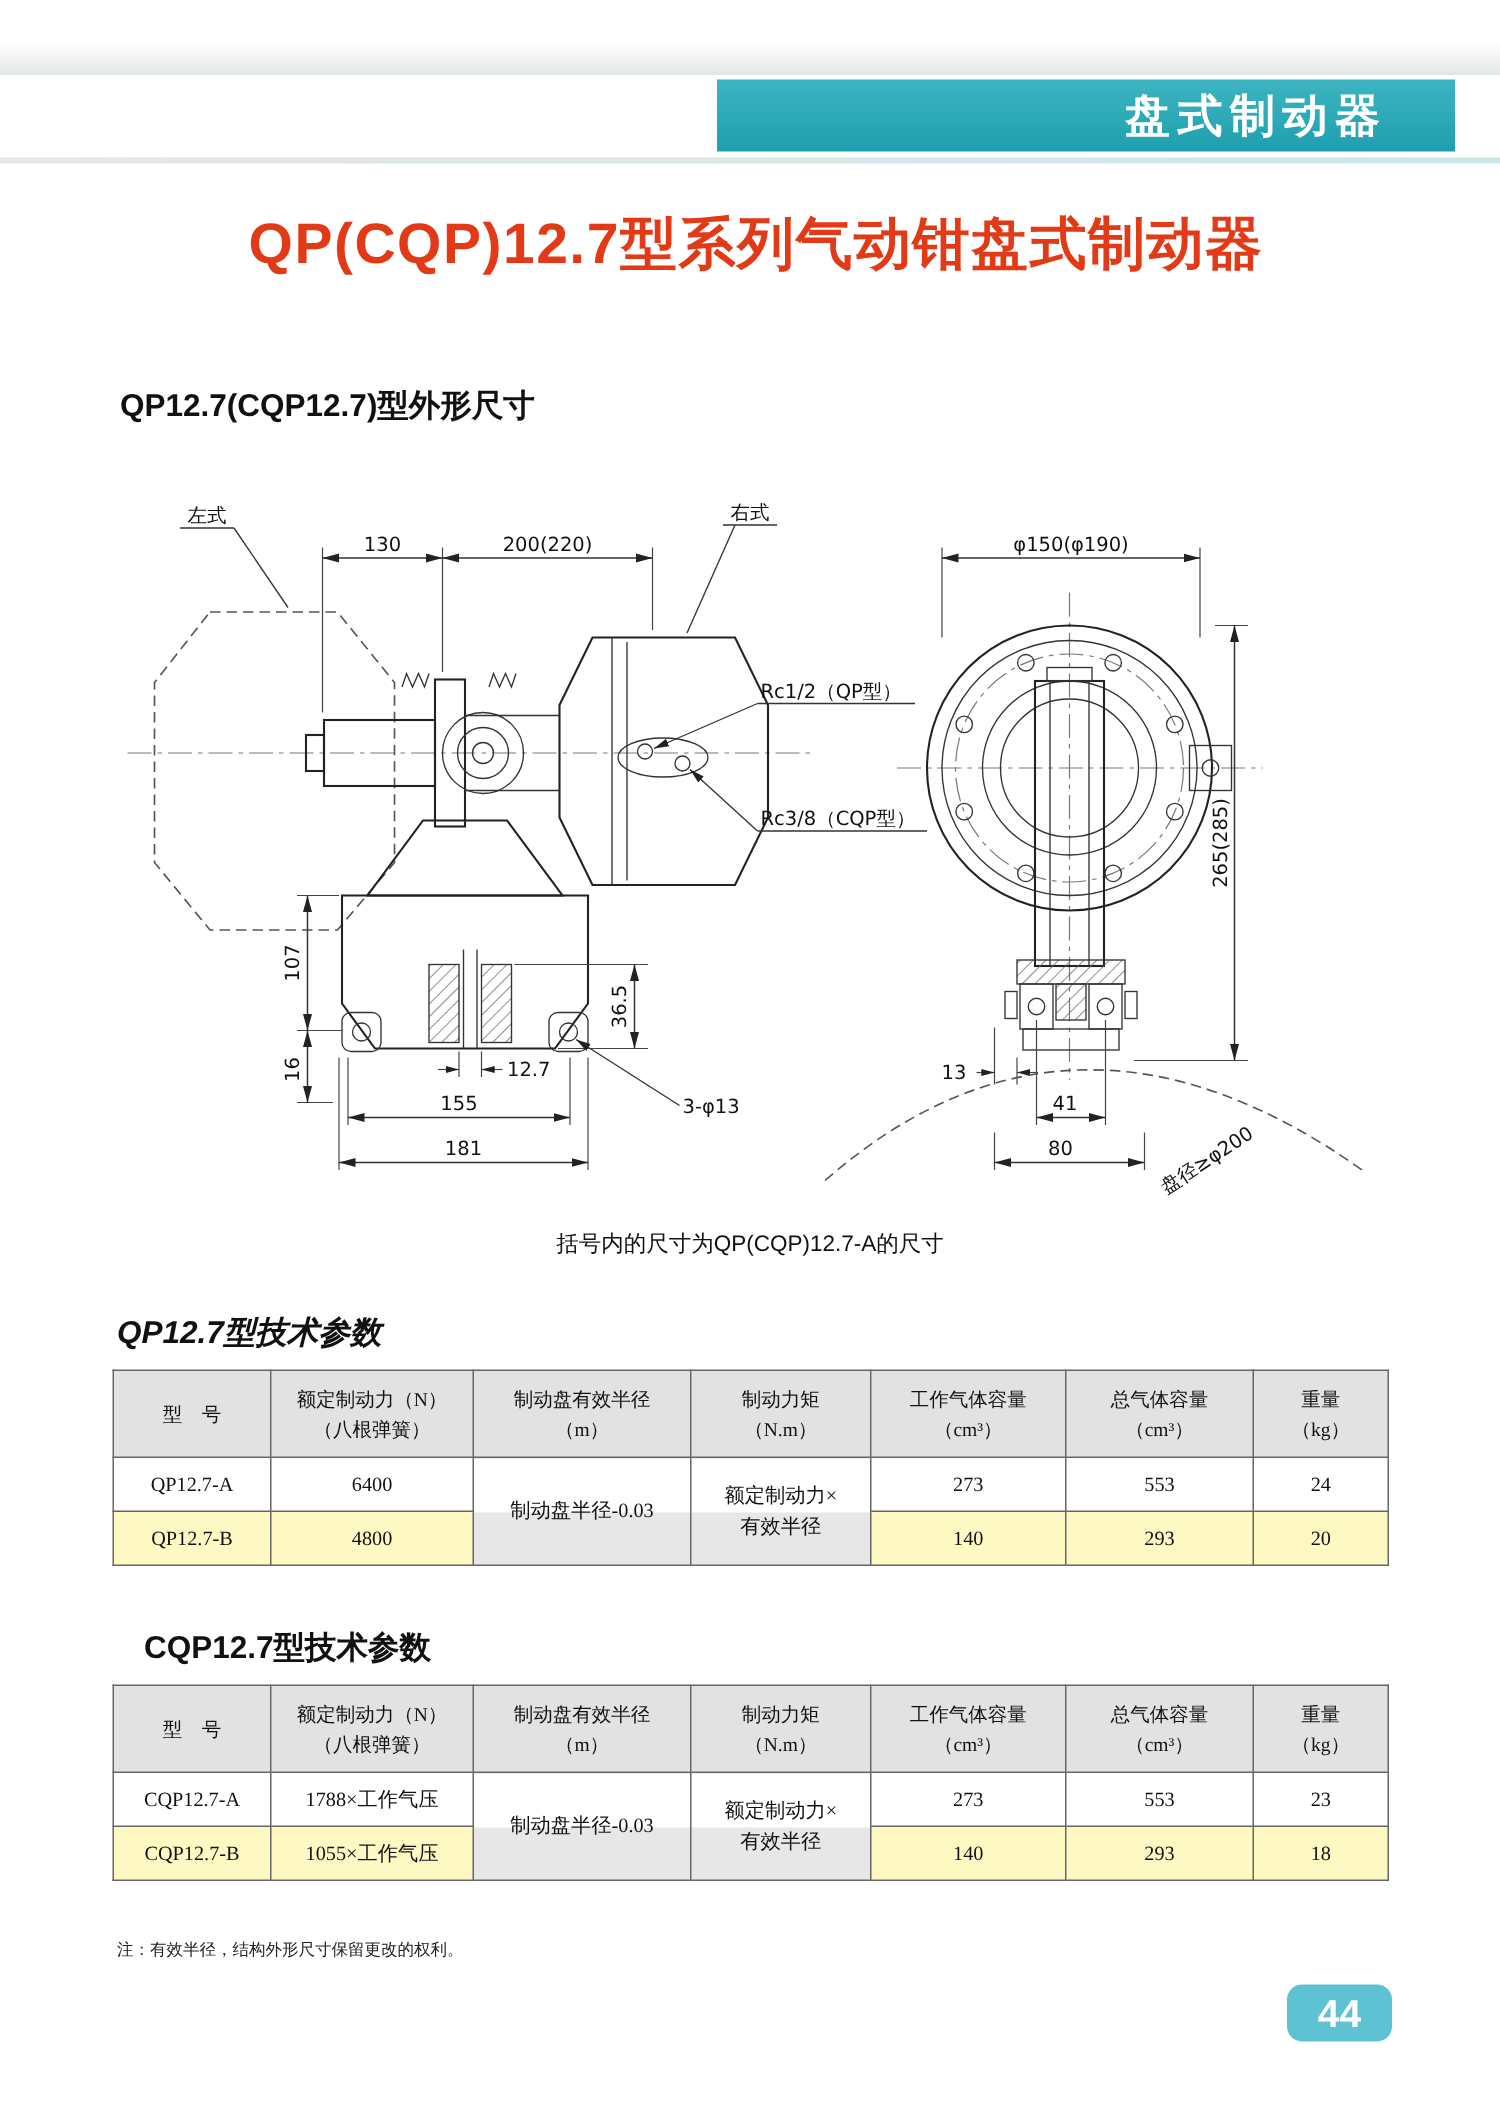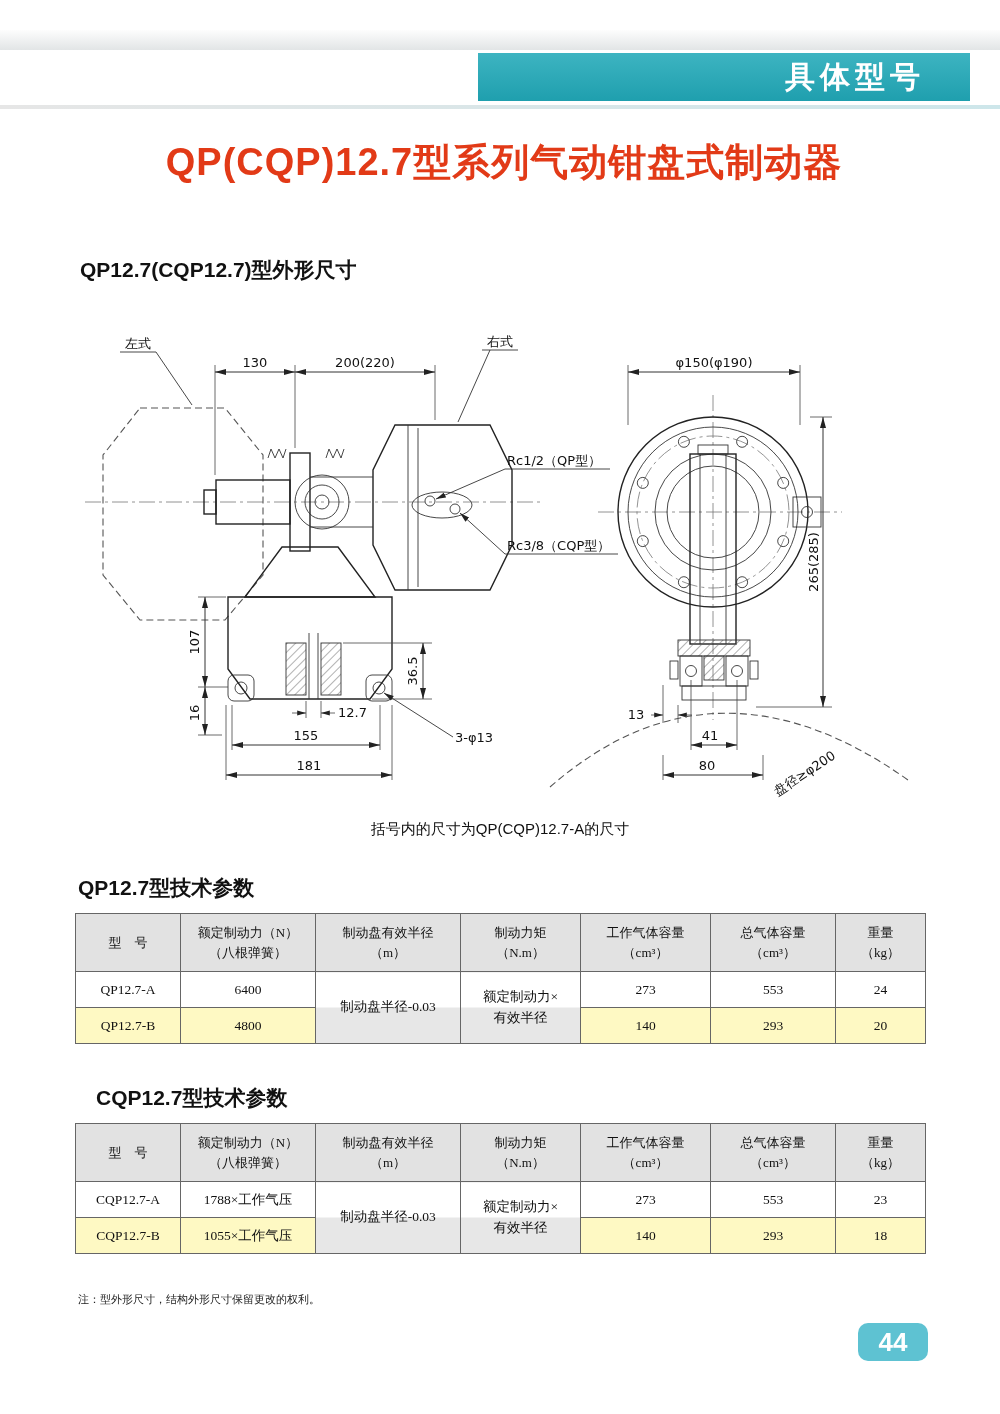--- a/index.html
+++ b/index.html
@@ -15,21 +15,21 @@
           padding-right:45px;box-sizing:border-box;}
   .banner .banner-text{color:#fff;font-size:30px;font-weight:bold;letter-spacing:5px;}
   .banner-underline{position:absolute;left:0;top:105px;width:100%;height:4px;
           background:linear-gradient(90deg,#e6e6e6 0%,#cde6ea 100%);}
   .page-title{position:absolute;left:0;top:133px;width:100%;margin:4px;text-align:center;
           font-size:38px;font-weight:bold;color:#e23a17;letter-spacing:1px;}
 
   
   .section-heading{position:absolute;margin:0;font-size:21px;font-weight:bold;color:#111;}
   #dim-title{left:80px;top:256px;}
-  #t1-title{left:78px;top:874px;}
+  #t1-title{left:78px;top:874px;font-style:italic;}
   #t2-title{left:96px;top:1084px;}
 
   
   .drawing{position:absolute;left:70px;top:325px;width:860px;height:505px;}
   .drawing svg{font-family:"DejaVu Sans","Liberation Sans",sans-serif;}
   .drawing text{font-size:13px;fill:#111;}
   .out{fill:none;stroke:#222;stroke-width:1.4;}
   .thin{fill:none;stroke:#333;stroke-width:0.9;}
   .ext{stroke:#444;stroke-width:0.8;}
   .dimline{stroke:#333;stroke-width:1;}
@@ -57,21 +57,21 @@
           color:#fff;display:flex;align-items:center;justify-content:center;
           font-size:26px;font-weight:bold;border-radius:10px;}
 </style>
 </head>
 <body>
 
 <div class="page">
 
   <div class="top-strip"></div>
   <div class="banner">
-    <span class="banner-text">具体型号</span>
+    <span class="banner-text">盘式制动器</span>
   </div>
   <div class="banner-underline"></div>
 
   <h1 class="page-title">QP(CQP)12.7型系列气动钳盘式制动器</h1>
 
   <h2 class="section-heading" id="dim-title">QP12.7(CQP12.7)型外形尺寸</h2>
 
   <div class="drawing">
     <svg viewBox="0 0 860 505" width="860" height="505">
       <defs>
@@ -335,19 +335,19 @@
       <tr class="alt">
         <td>CQP12.7-B</td>
         <td>1055×工作气压</td>
         <td>140</td>
         <td>293</td>
         <td>18</td>
       </tr>
     </tbody>
   </table>
 
-  <div class="footnote">注：型外形尺寸，结构外形尺寸保留更改的权利。</div>
+  <div class="footnote">注：有效半径，结构外形尺寸保留更改的权利。</div>
 
   <div class="page-num">
     <span>44</span>
   </div>
 
 </div>
 
 </body></html>

